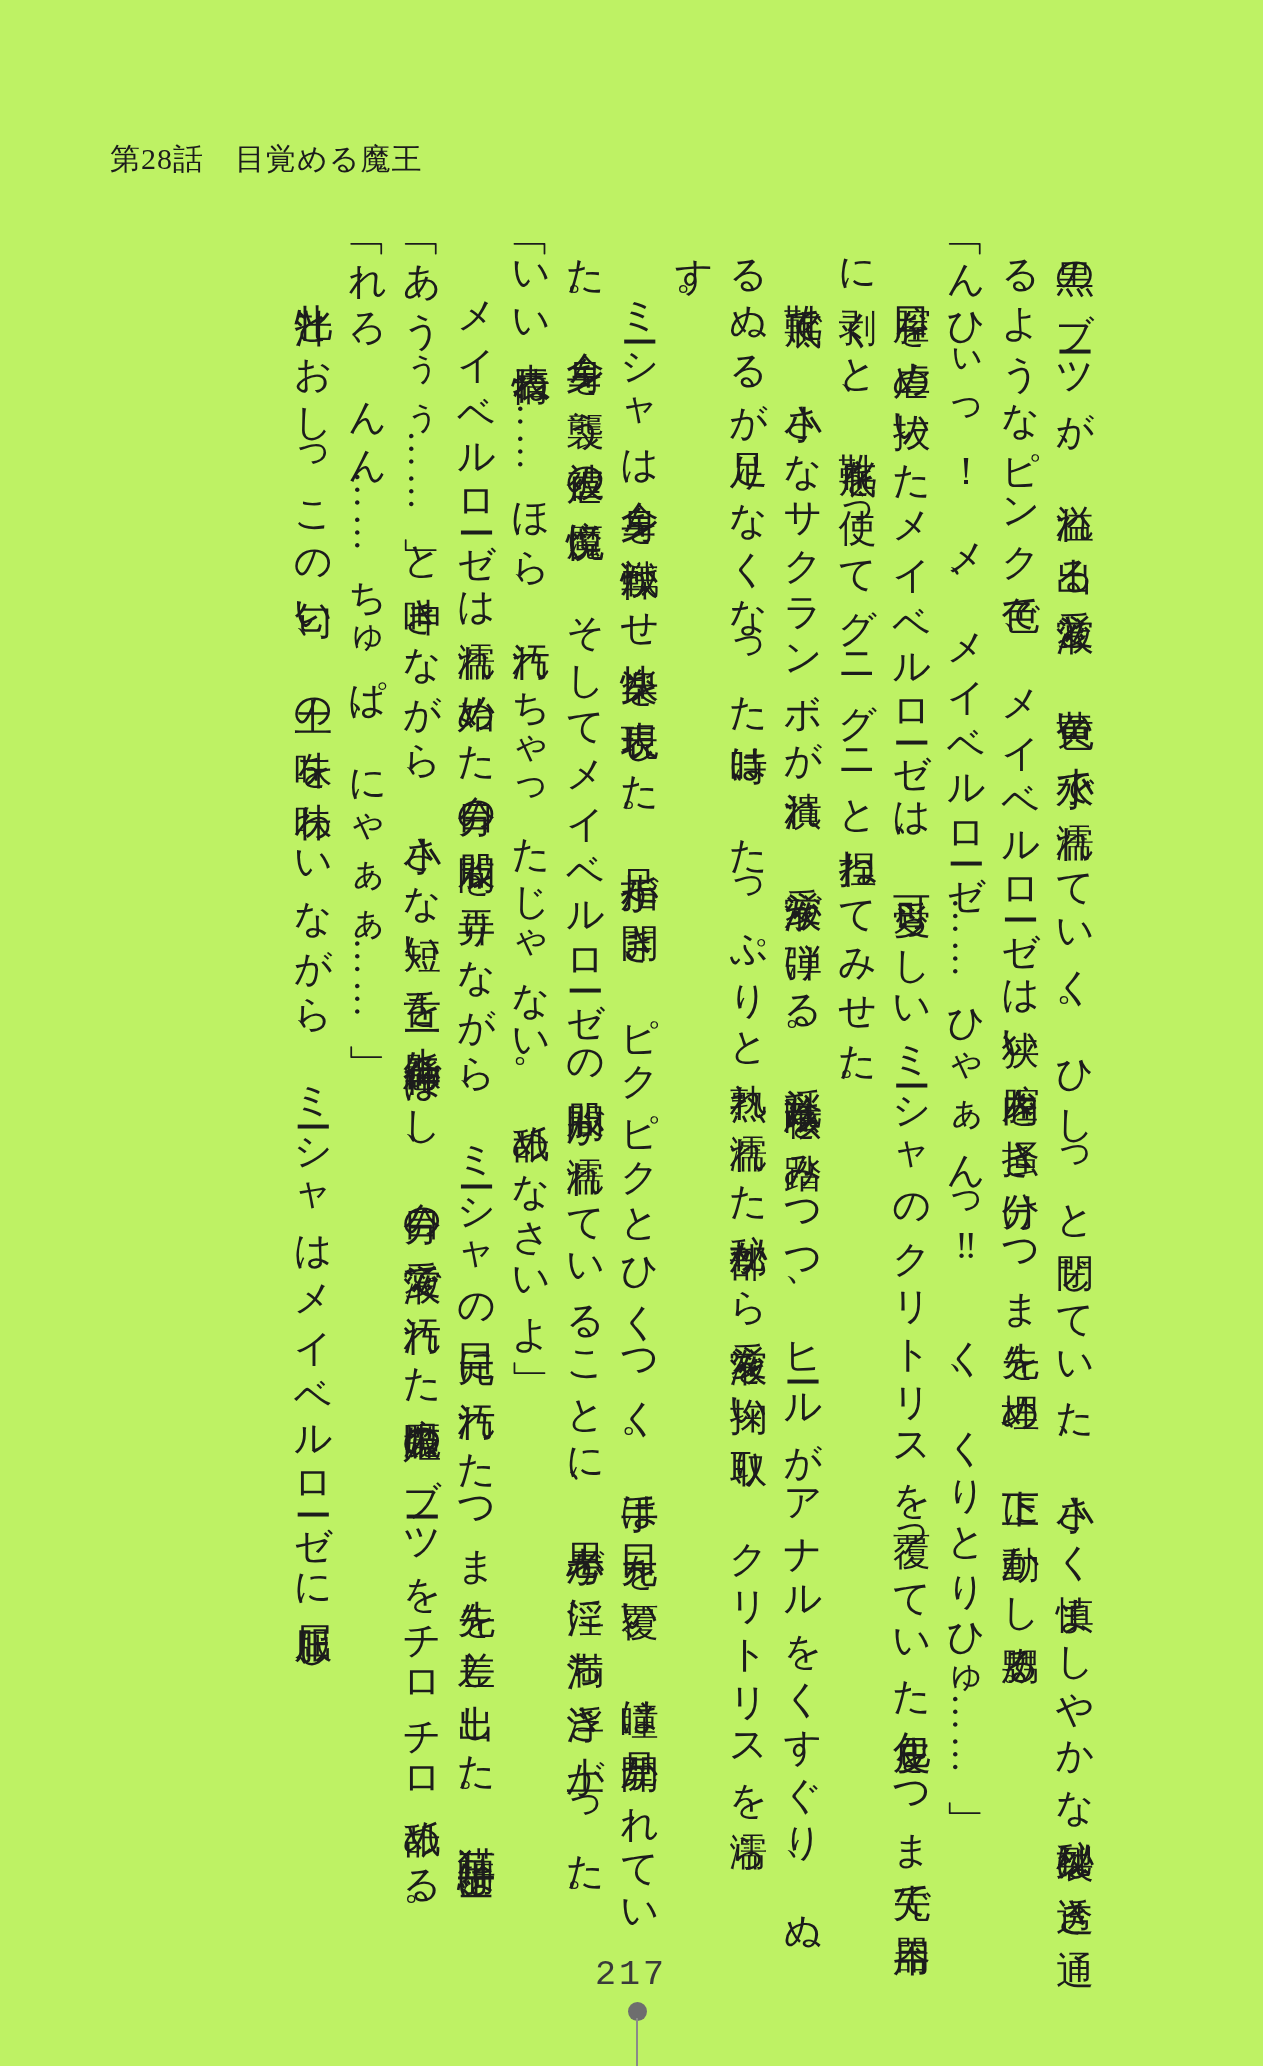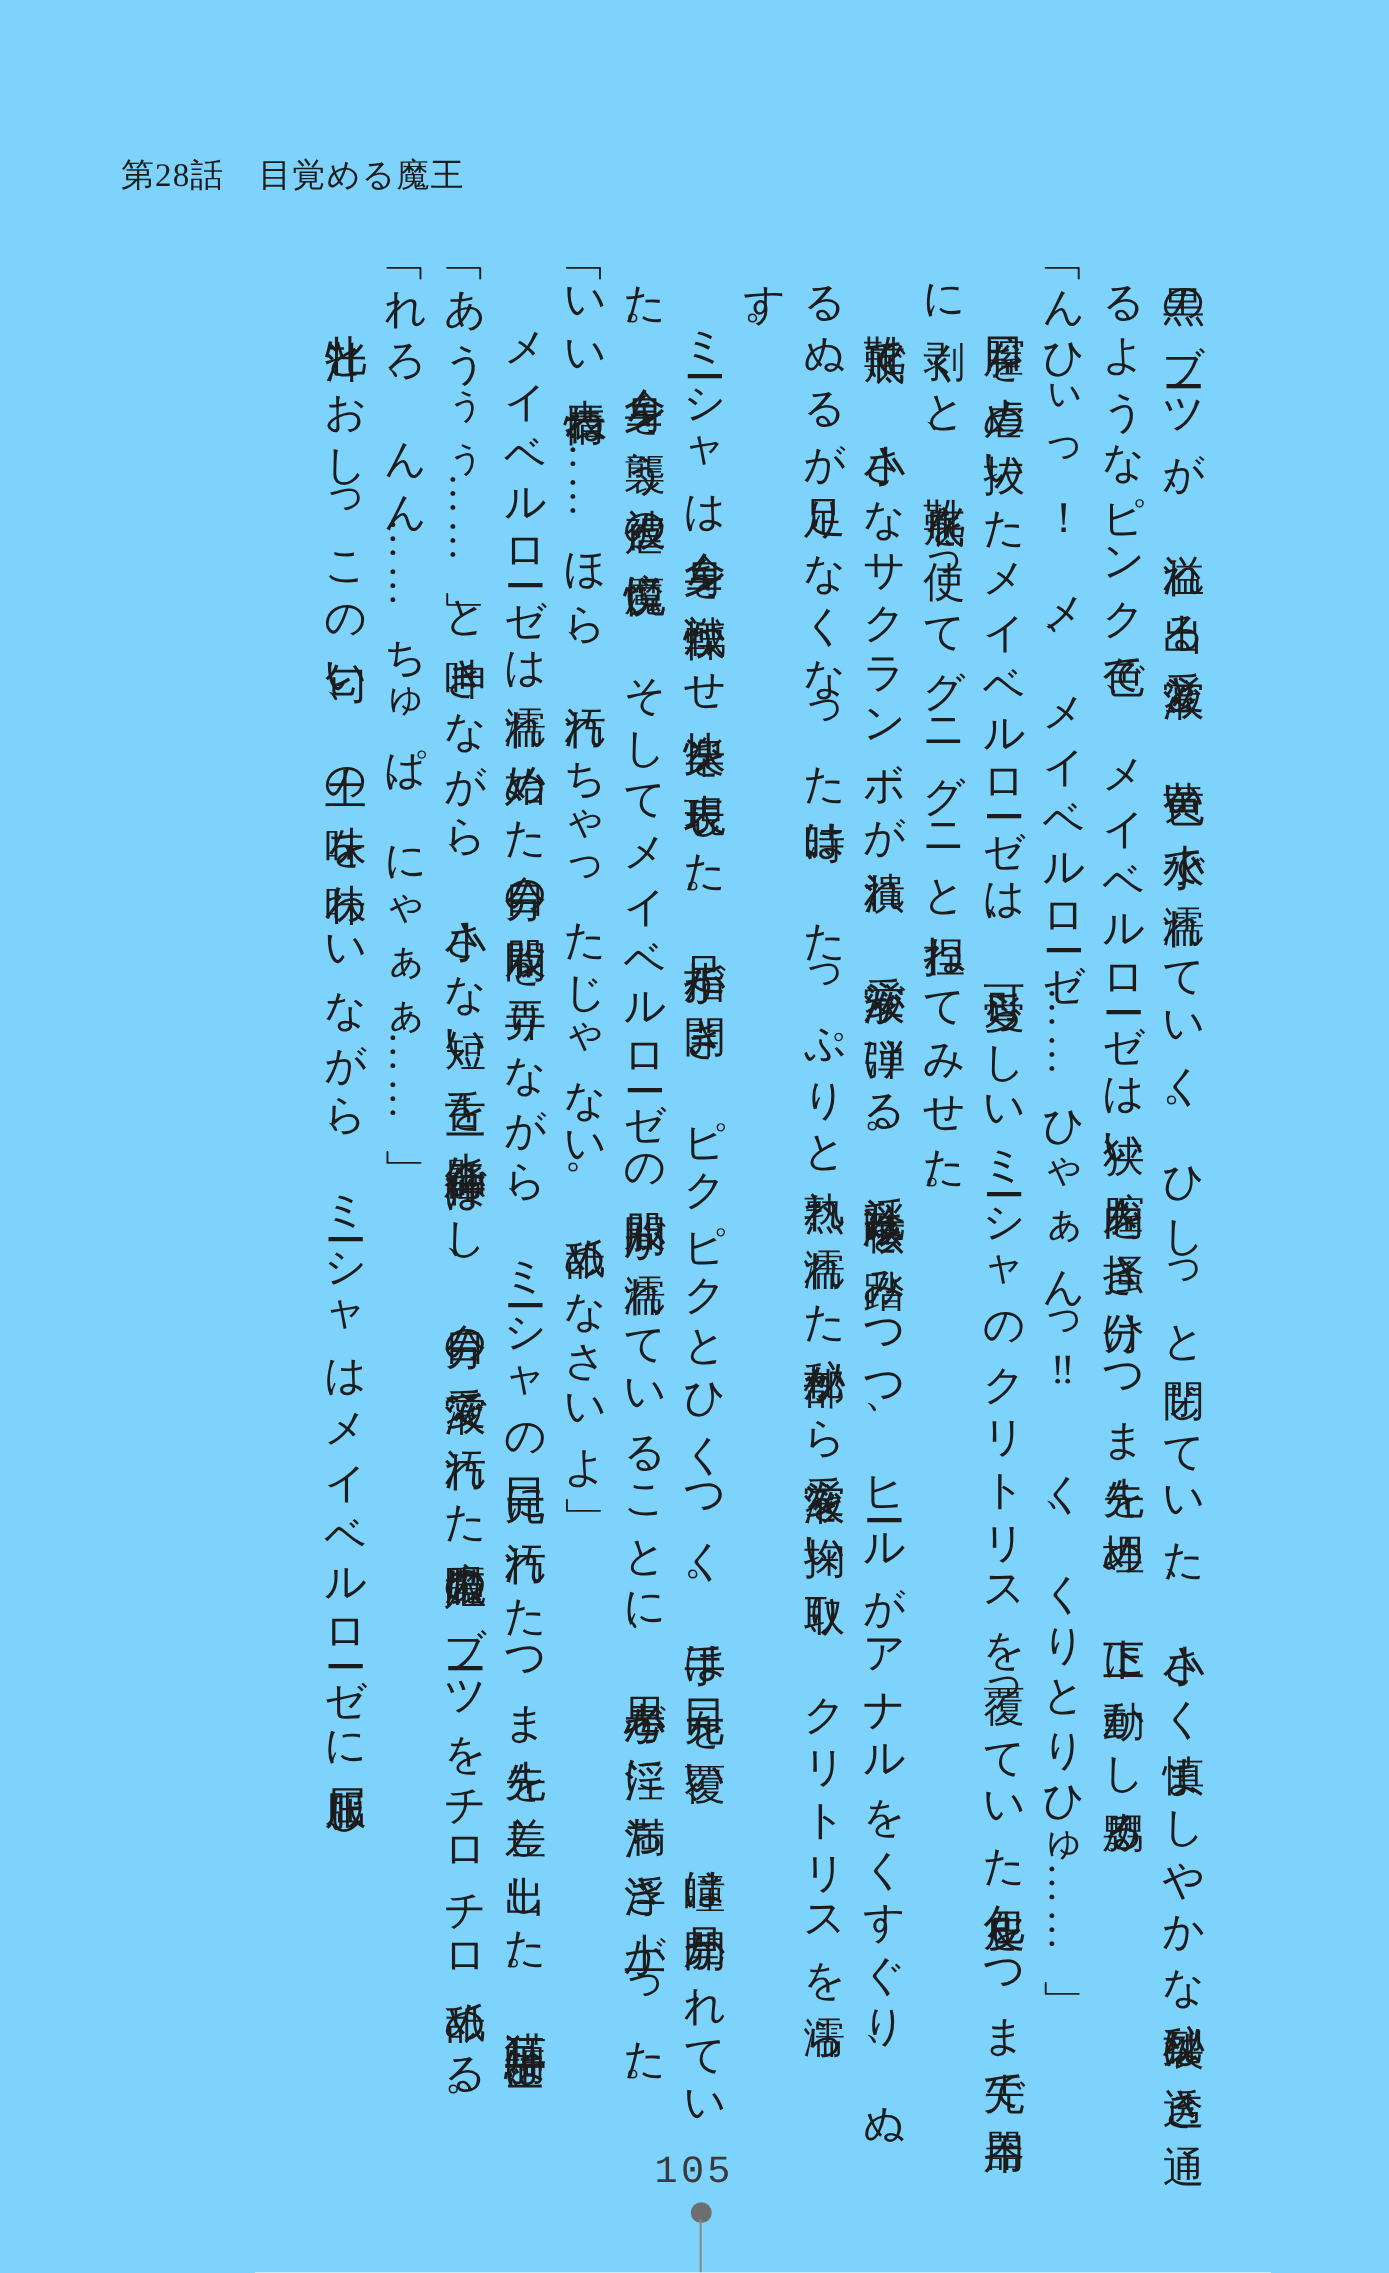--- a/index.html
+++ b/index.html
@@ -4,21 +4,21 @@
 <style>
   html, body {
     margin: 0;
     padding: 0;
     background: #ffffff;
   }
   .page {
     position: relative;
     width: 1263px;
     height: 2066px;
-    background: #7dd3fc;
+    background: #bef264;
     overflow: hidden;
     font-family: "Liberation Serif", "DejaVu Serif", serif;
   }
   .running-header {
     position: absolute;
     top: 139px;
     left: 110px;
     font-size: 30px;
     letter-spacing: 1px;
     color: #1c1c1c;
@@ -83,18 +83,18 @@
     <p>「んひぃっ！　メ、メイベルローゼ……ひゃぁんっ‼　く、くりとりひゅ……」</p>
     <p>　膣口を虐め抜いたメイベルローゼは、可愛らしいミーシャのクリトリスを覆っていた包皮をつま先で器用に剥くと、靴底を使ってグニグニと捏ねてみせた。</p>
     <p>　靴底で、小さなサクランボが潰れ、愛液が弾ける。淫乱陰核を踏みつつ、ヒールがアナルをくすぐり、ぬるぬるが足りなくなった時は、たっぷりと熟れ濡れた秘部から愛液を掬い取り、クリトリスを濡らす。</p>
     <p>　ミーシャは全身を戦慄かせ快楽を表現した。足指が開き、ピクピクとひくつく。手は口元を覆い、瞳は見開かれていた。全身を襲う被虐の魔悦に、そしてメイベルローゼの股間が濡れていることに、思考が淫に満ち浮き上がった。</p>
     <p>「いい表情ね……ほら、汚れちゃったじゃない。舐めなさいよ」</p>
     <p>　メイベルローゼは濡れ始めた自分の股間を弄りながら、ミーシャの口元に汚れたつま先を差し出した。猫耳騎士は、「あうぅぅ……」と呻きながら、小さな短い舌を一生懸命伸ばし、自分の愛液で汚れた魔眼姫のブーツをチロチロ舐める。</p>
     <p>「れろ、んん……ちゅぱ、にゃぁぁ……」</p>
     <p>　牝汁とおしっこの匂い、土の味を味わいながら、ミーシャはメイベルローゼに屈服し、</p>
   </div>
 
-  <div class="page-number">105</div>
+  <div class="page-number">217</div>
 
   <div class="binding-dot"></div>
   <div class="binding-line"></div>
 
 </div>
 
 </body></html>

